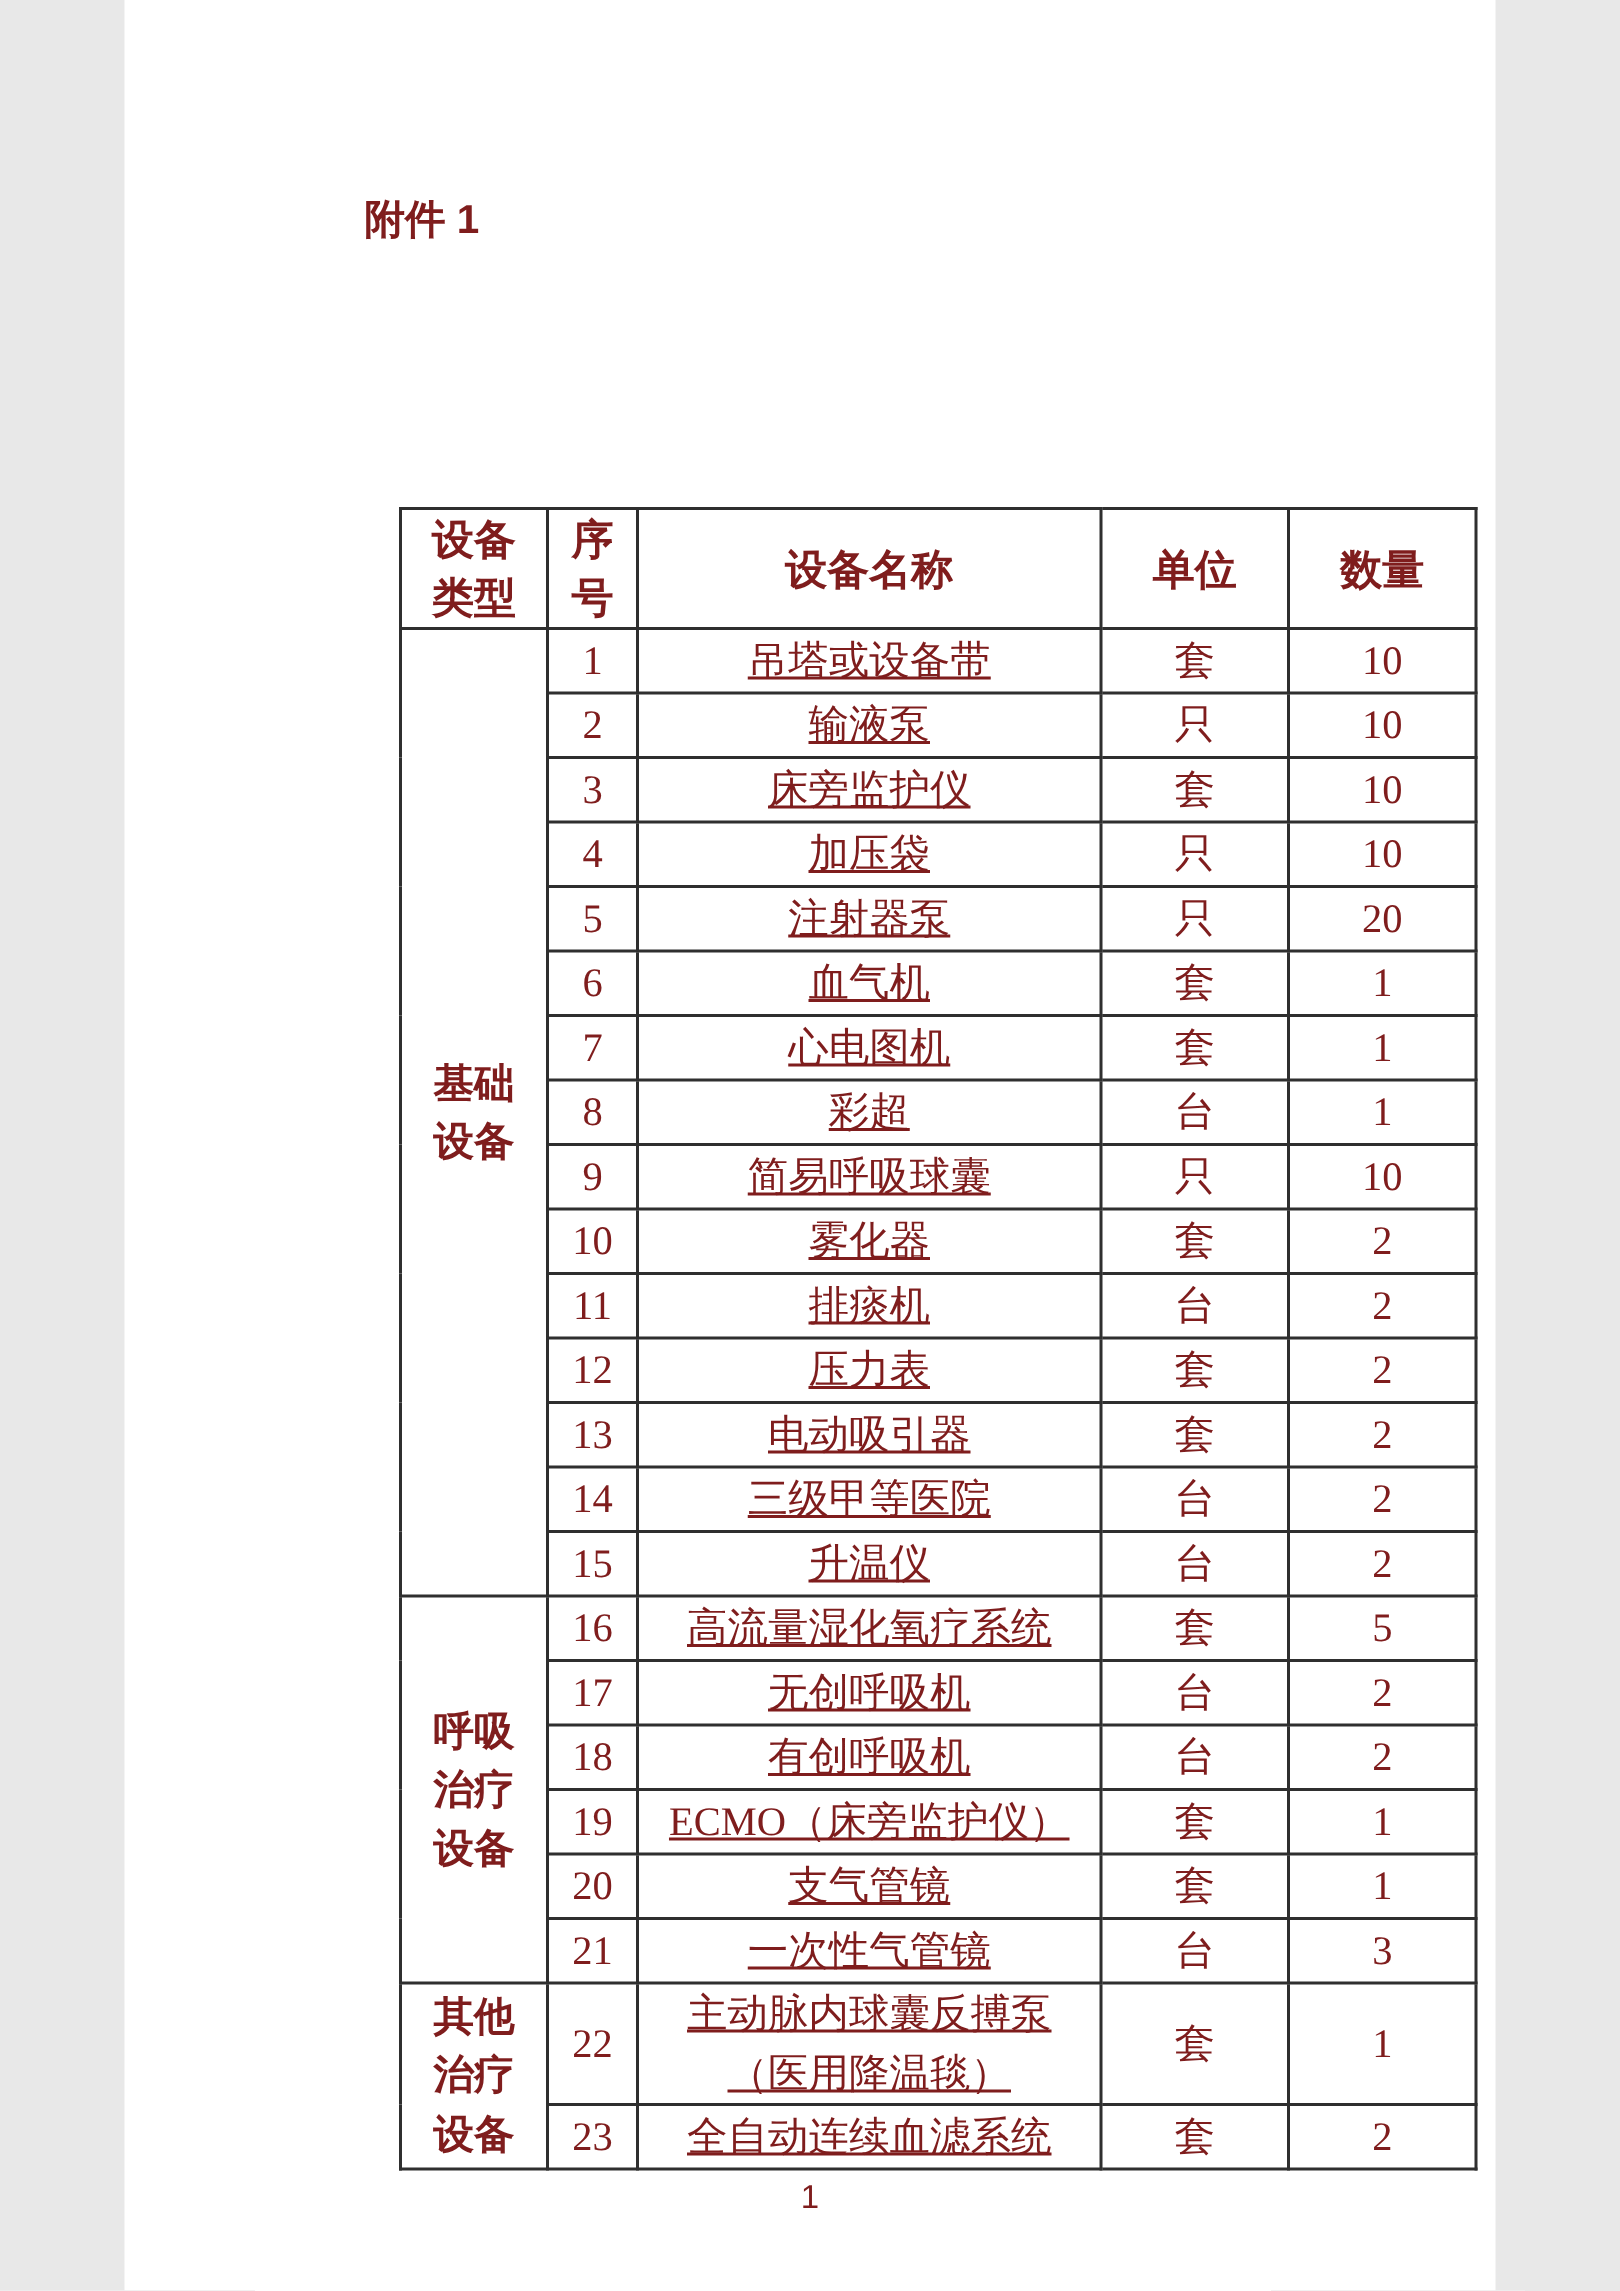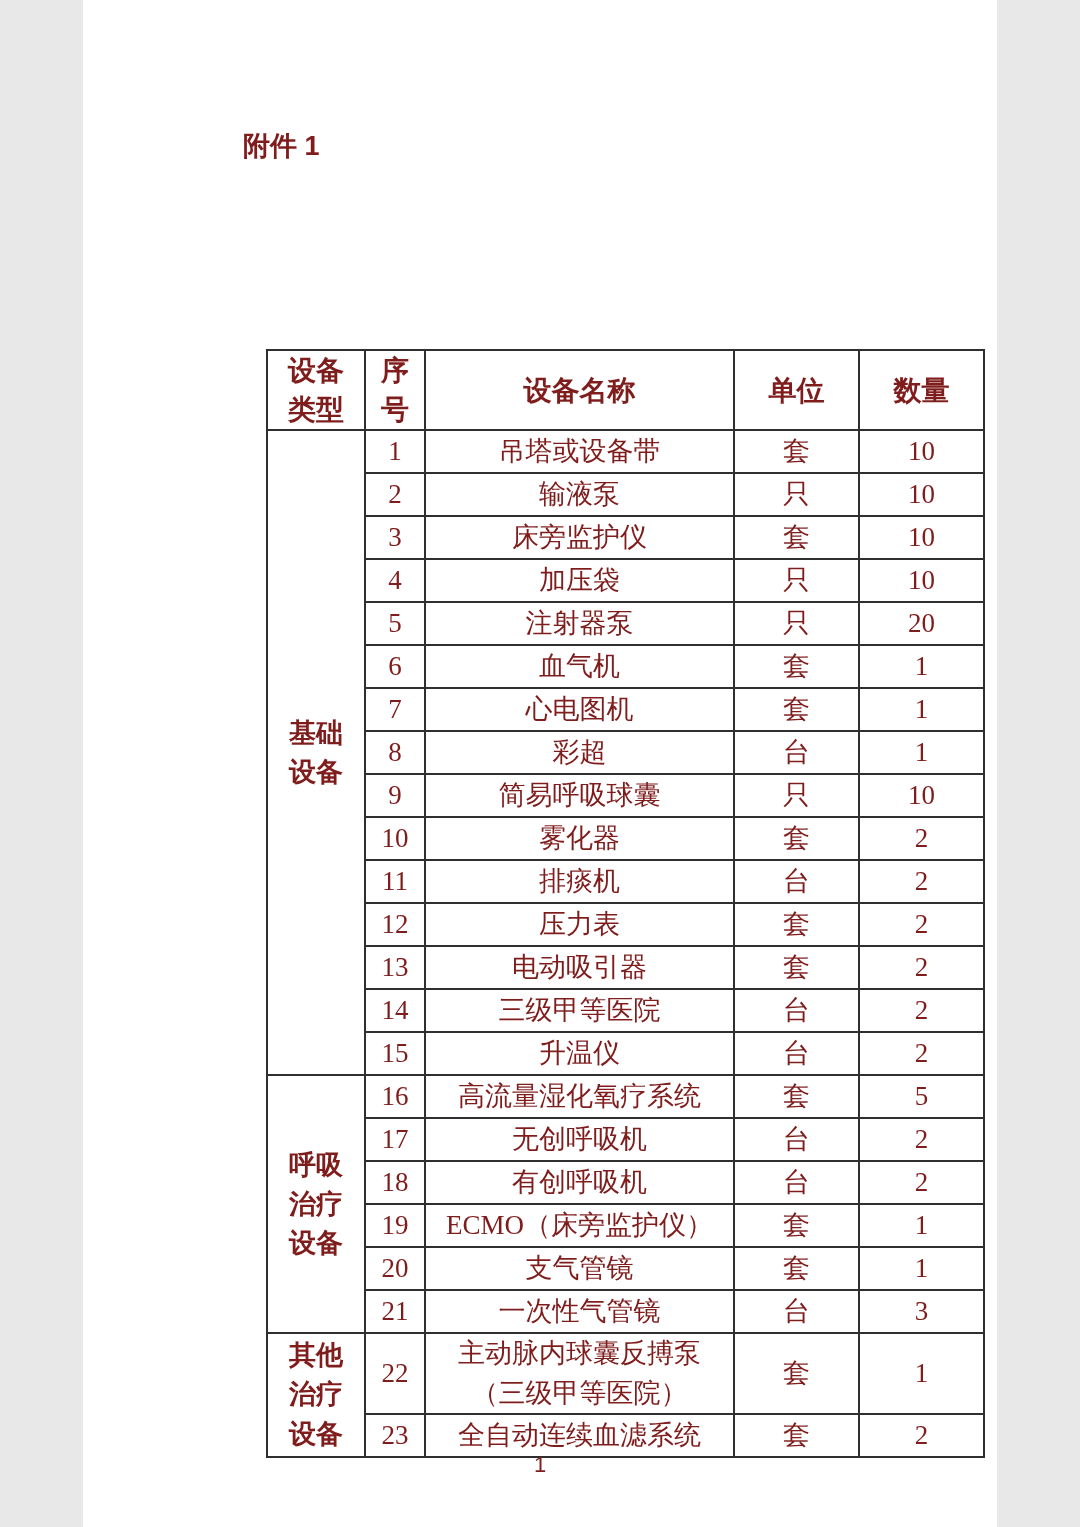--- a/index.html
+++ b/index.html
@@ -38,21 +38,21 @@
     top: 251px;
     width: 100%;
     text-align: center;
     font-size: 28px;
     font-weight: 700;
     letter-spacing: 3px;
   }
   .table-wrap {
     position: absolute;
     left: 183px;
-    top: 349px;
+    top: 338px;
   }
   table.equipment {
     border-collapse: collapse;
     table-layout: fixed;
     width: 717px;
   }
   .col-type { width: 98px; }
   .col-no   { width: 60px; }
   .col-name { width: 309px; }
   .col-unit { width: 125px; }
@@ -78,20 +78,21 @@
   td.group-cell {
     font-family: Liberation Serif, serif;
     font-weight: 700;
     font-size: 28px;
     line-height: 1.55;
   }
   td.cell-name {
     text-align: left;
     padding-left: 13px;
     padding-right: 6px;
+    text-decoration: underline;
   }
   .page-number {
     position: absolute;
     left: 0;
     top: 1452px;
     width: 100%;
     text-align: center;
     font-family: "Liberation Sans", "DejaVu Sans", sans-serif;
     font-size: 22px;
   }
@@ -256,21 +257,21 @@
             <td class="cell-name">一次性气管镜</td>
             <td class="cell-unit">台</td>
             <td class="cell-qty">3</td>
           </tr>
           <tr>
             <td class="group-cell" rowspan="2">其他
 治疗
 设备</td>
             <td class="cell-no">22</td>
             <td class="cell-name">主动脉内球囊反搏泵
-（三级甲等医院）</td>
+（医用降温毯）</td>
             <td class="cell-unit">套</td>
             <td class="cell-qty">1</td>
           </tr>
           <tr>
             <td class="cell-no">23</td>
             <td class="cell-name">全自动连续血滤系统</td>
             <td class="cell-unit">套</td>
             <td class="cell-qty">2</td>
           </tr>
         </tbody>

